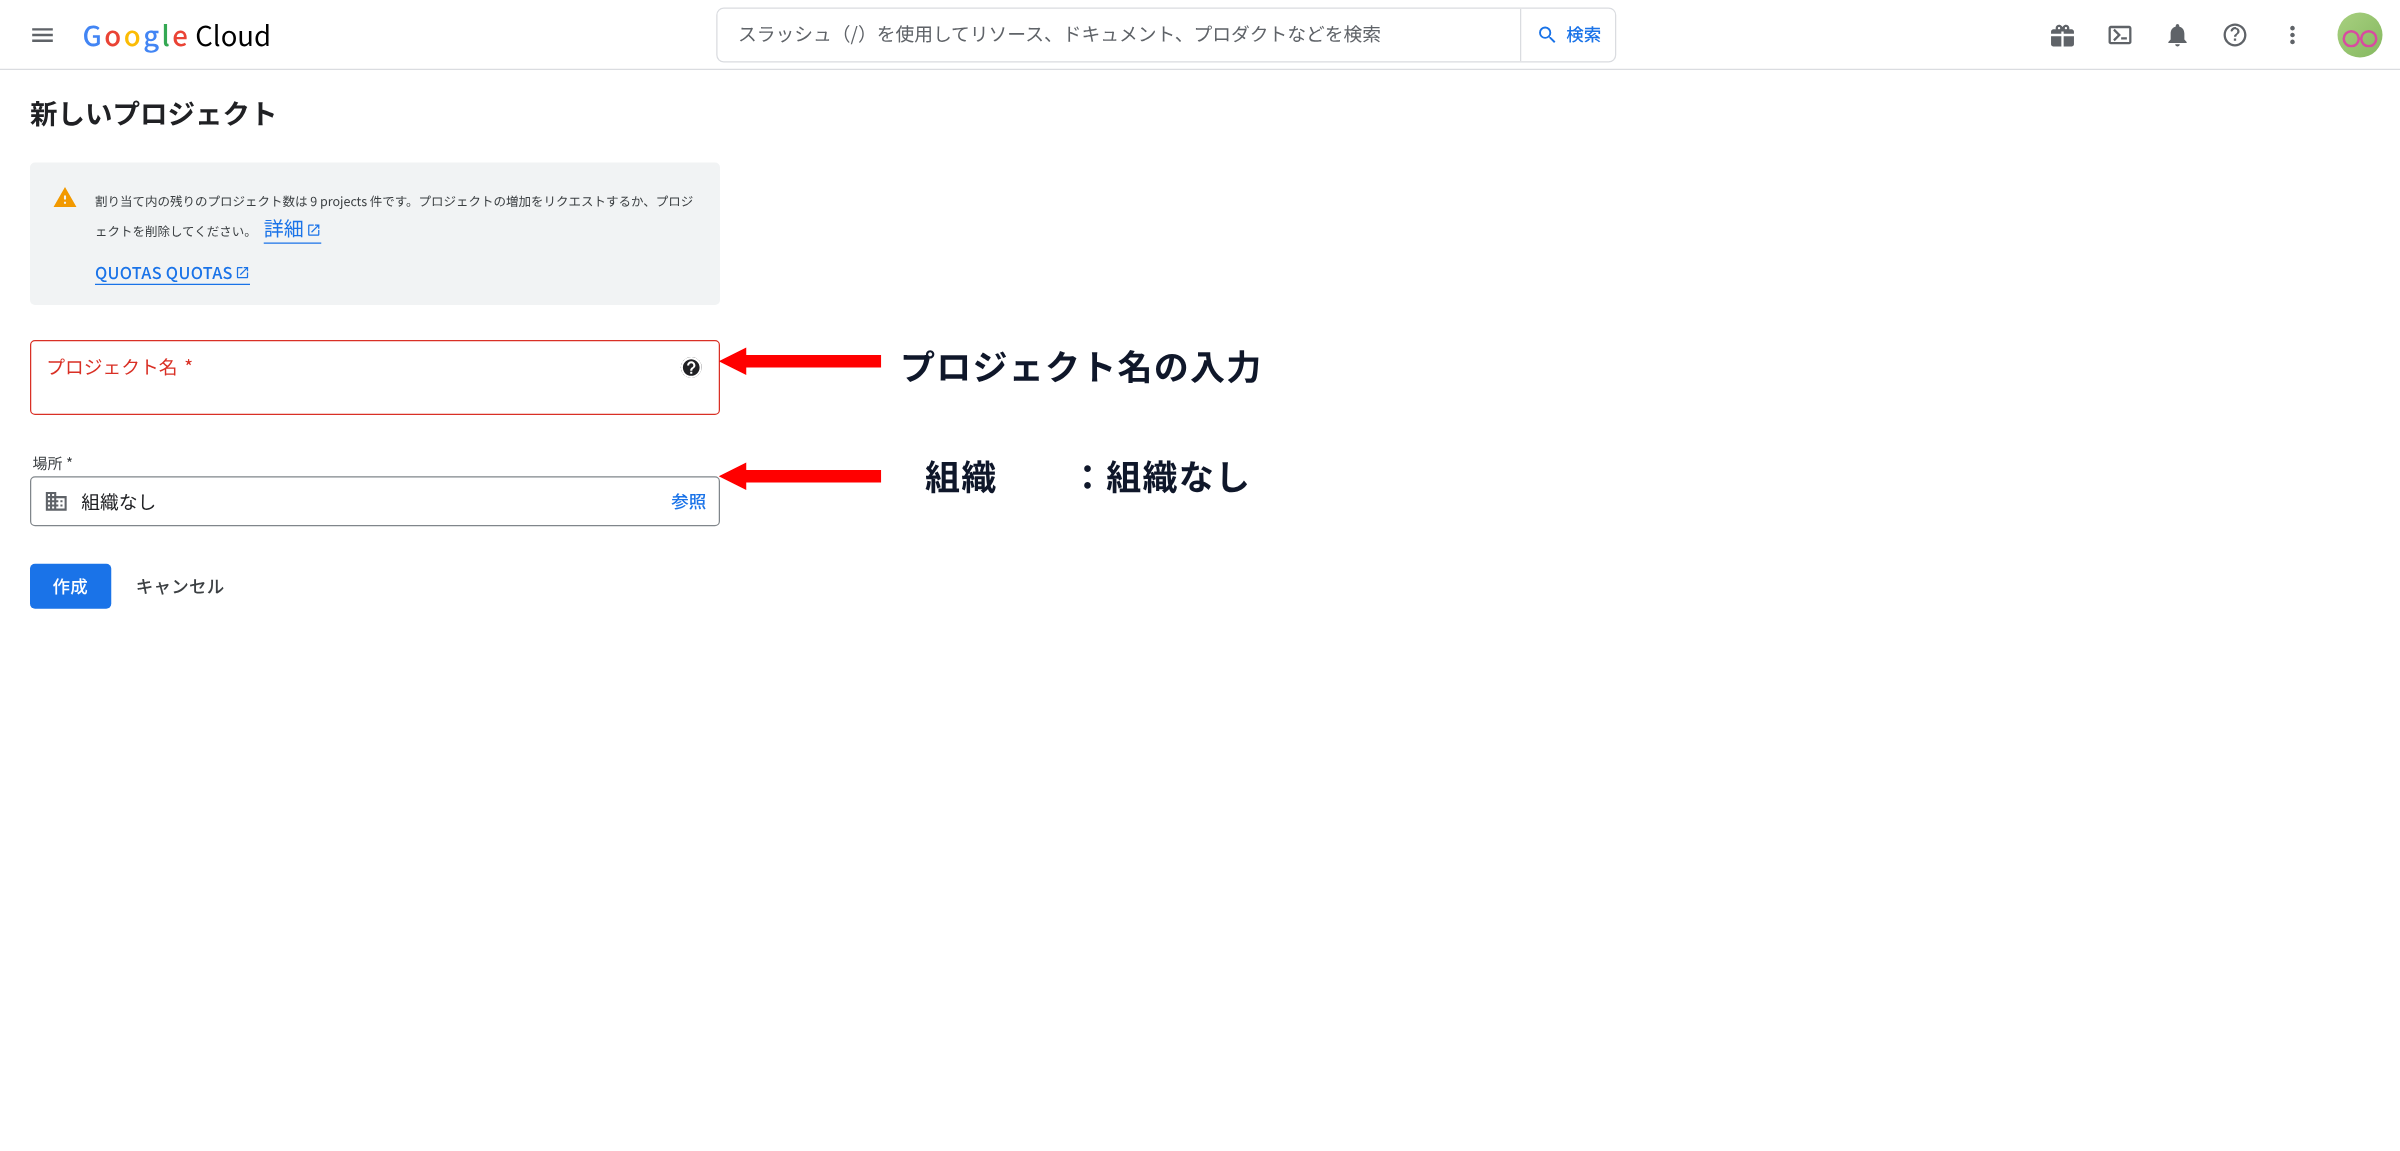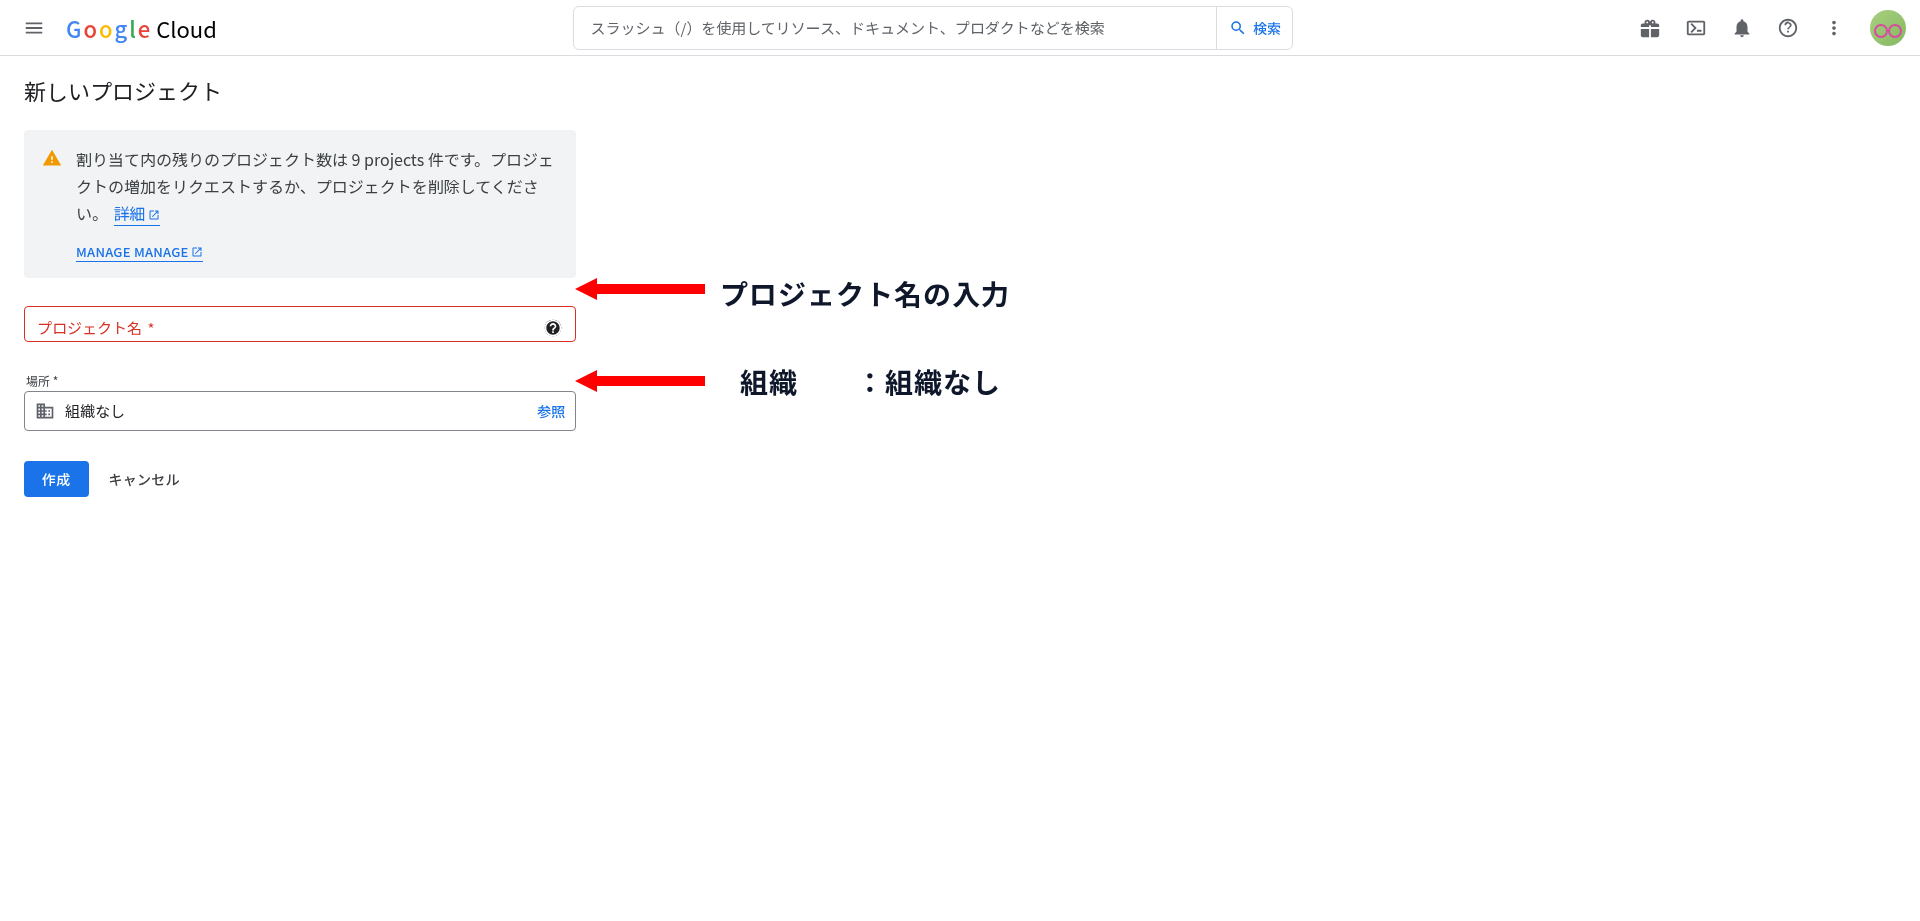--- a/index.html
+++ b/index.html
@@ -23,36 +23,36 @@
     .search-btn { width: 76px; border-left: 1px solid #dadce0; display: flex; align-items: center; justify-content: center; gap: 6px; color: #1a73e8; font-size: 14px; font-weight: 500; cursor: pointer; }
     .search-btn svg { width: 18px; height: 18px; }
 
     .top-right { display: flex; align-items: center; gap: 6px; }
 
     .avatar { width: 36px; height: 36px; border-radius: 50%; background: linear-gradient(135deg, #a8d080, #85b860); position: relative; overflow: hidden; cursor: pointer; margin-left: 10px; display: flex; align-items:center; justify-content:center; }
     .avatar .glasses { position: absolute; top: 9px; left: 3px; }
     .avatar .glasses svg { width: 30px; height: 14px; }
 
     
-    .page-title { font-size: 22px; font-weight: 400; padding: 18px 24px 0 24px; }
+    .page-title { font-size: 22px; font-weight: 700; padding: 18px 24px 0 24px; }
 
     
     .content { padding: 24px; width: 600px; }
 
     .info-box { background: #f1f3f4; border-radius: 4px; padding: 16px 18px; display: flex; gap: 14px; }
     .info-box .warn-svg { flex-shrink: 0; margin-top: 2px; }
     .info-box .warn-svg svg { width: 20px; height: 20px; }
-    .info-text { font-size: 16px; line-height: 1.7; color: #3c4043; }
+    .info-text { font-size: 10px; line-height: 1.7; color: #3c4043; }
     .link-inline { color: #1a73e8; border-bottom: 1px solid #1a73e8; text-decoration: none; margin-left: 2px; }
     .link-inline svg, .manage-link svg { width: 12px; height: 12px; margin-left: 2px; vertical-align: -1px; }
     .manage-link { display: inline-block; margin-top: 14px; color: #1a73e8; border-bottom: 1px solid #1a73e8; font-size: 13px; letter-spacing: 0.25px; font-weight: 500; cursor: pointer; }
 
     
     .field { margin-top: 28px; position: relative; }
-    .float-input-err { border: 1px solid #d93025; border-radius: 4px; height: 36px; position: relative; display: flex; align-items: center; padding: 0 12px; }
+    .float-input-err { border: 1px solid #d93025; border-radius: 4px; height: 60px; position: relative; display: flex; align-items: center; padding: 0 12px; }
     .float-input-err .label { position: absolute; top: 10px; left: 12px; color: #d93025; font-size: 15px; pointer-events: none; }
     .float-input-err .req { color: #d93025; margin-left: 2px; }
     .float-input-err input { border: none; outline: none; width: 100%; height: 100%; background: transparent; }
     .help-icon { position: absolute; right: 12px; top: 11px; cursor: pointer; }
     .help-icon svg { width: 20px; height: 20px; }
     .err-msg { display: flex; align-items: center; gap: 6px; color: #d93025; font-size: 12.5px; margin-top: 6px; padding-left: 2px; }
     .err-msg svg { width: 15px; height: 15px; flex-shrink: 0; }
 
     
     .loc-wrap { margin-top: 30px; }
@@ -158,21 +158,21 @@
     </span>
     <div>
       <span class="info-text">割り当て内の残りのプロジェクト数は 9 projects 件です。プロジェクトの増加をリクエストするか、プロジェクトを削除してください。</span>
       <a class="link-inline">
         <span>詳細</span><svg viewBox="0 0 24 24">
             <path fill="currentColor" d="M14 3v2h3.59l-9.83 9.83 1.41 1.41L19 6.41V10h2V3h-7zM19 19H5V5h7V3H5c-1.1 0-2 .9-2 2v14c0 1.1.9 2 2 2h14c1.1 0 2-.9 2-2v-7h-2v7z"></path>
           </svg>
       </a>
       <div>
         <a class="manage-link">
-          <span>MANAGE MANAGE</span><svg viewBox="0 0 24 24">
+          <span>QUOTAS QUOTAS</span><svg viewBox="0 0 24 24">
               <path fill="currentColor" d="M14 3v2h3.59l-9.83 9.83 1.41 1.41L19 6.41V10h2V3h-7zM19 19H5V5h7V3H5c-1.1 0-2 .9-2 2v14c0 1.1.9 2 2 2h14c1.1 0 2-.9 2-2v-7h-2v7z"></path>
             </svg>
         </a>
       </div>
     </div>
   </div>
 
   <div class="field">
     <div class="float-input-err">
       <span class="label">

